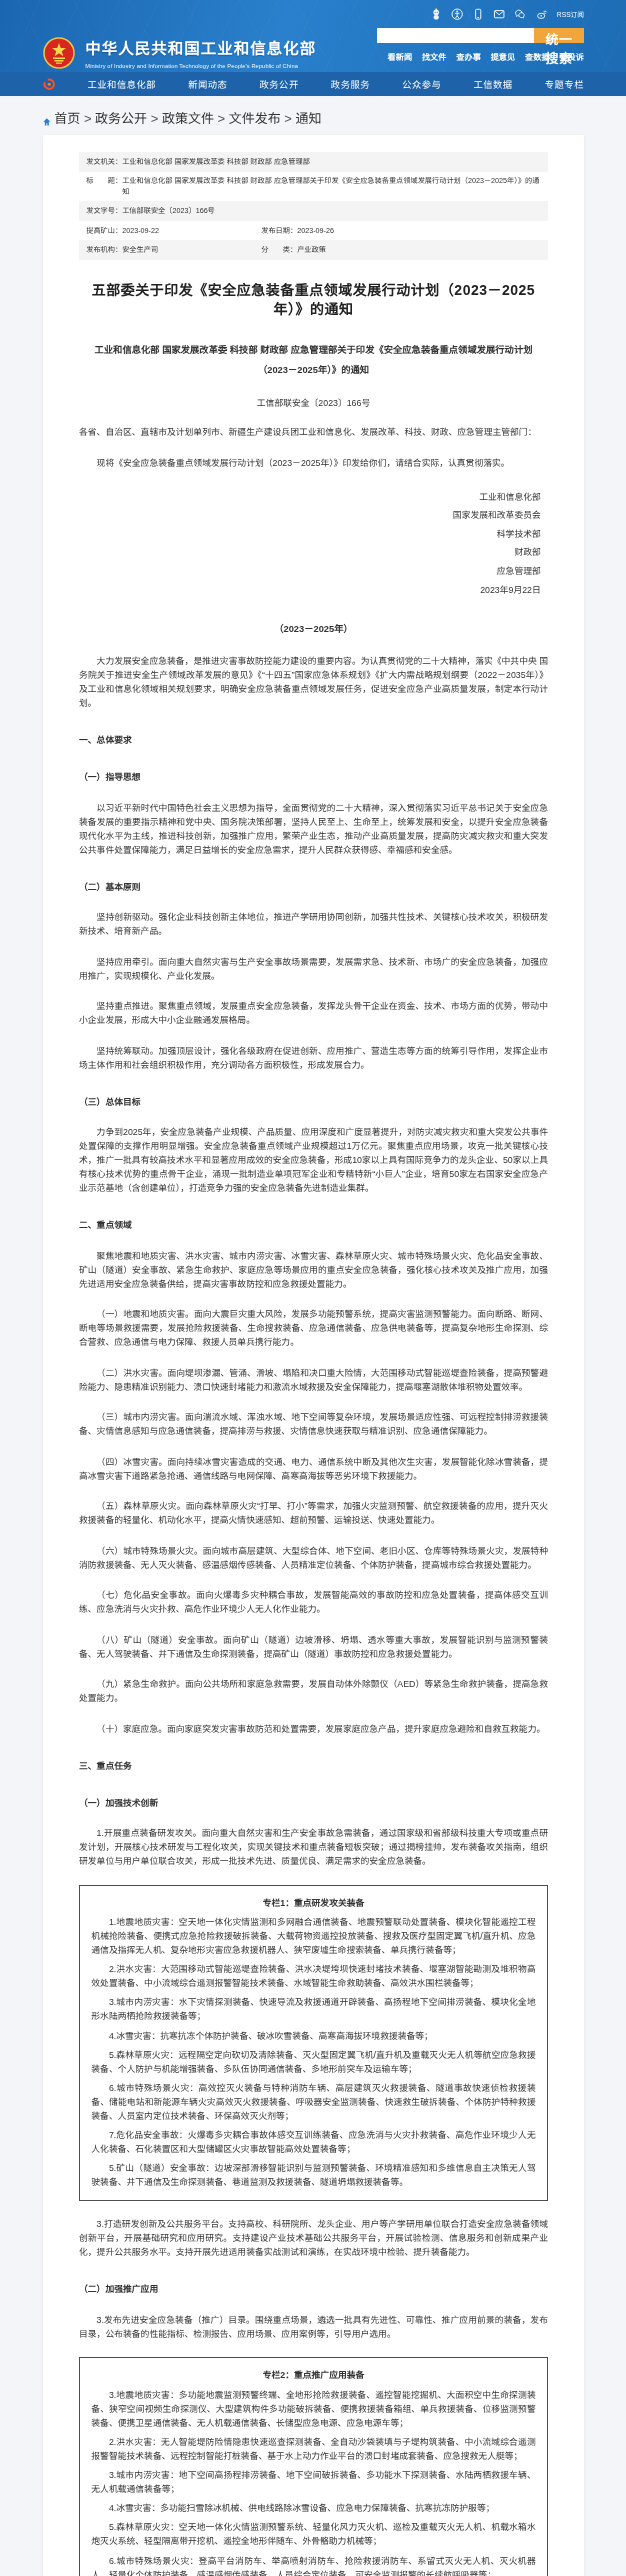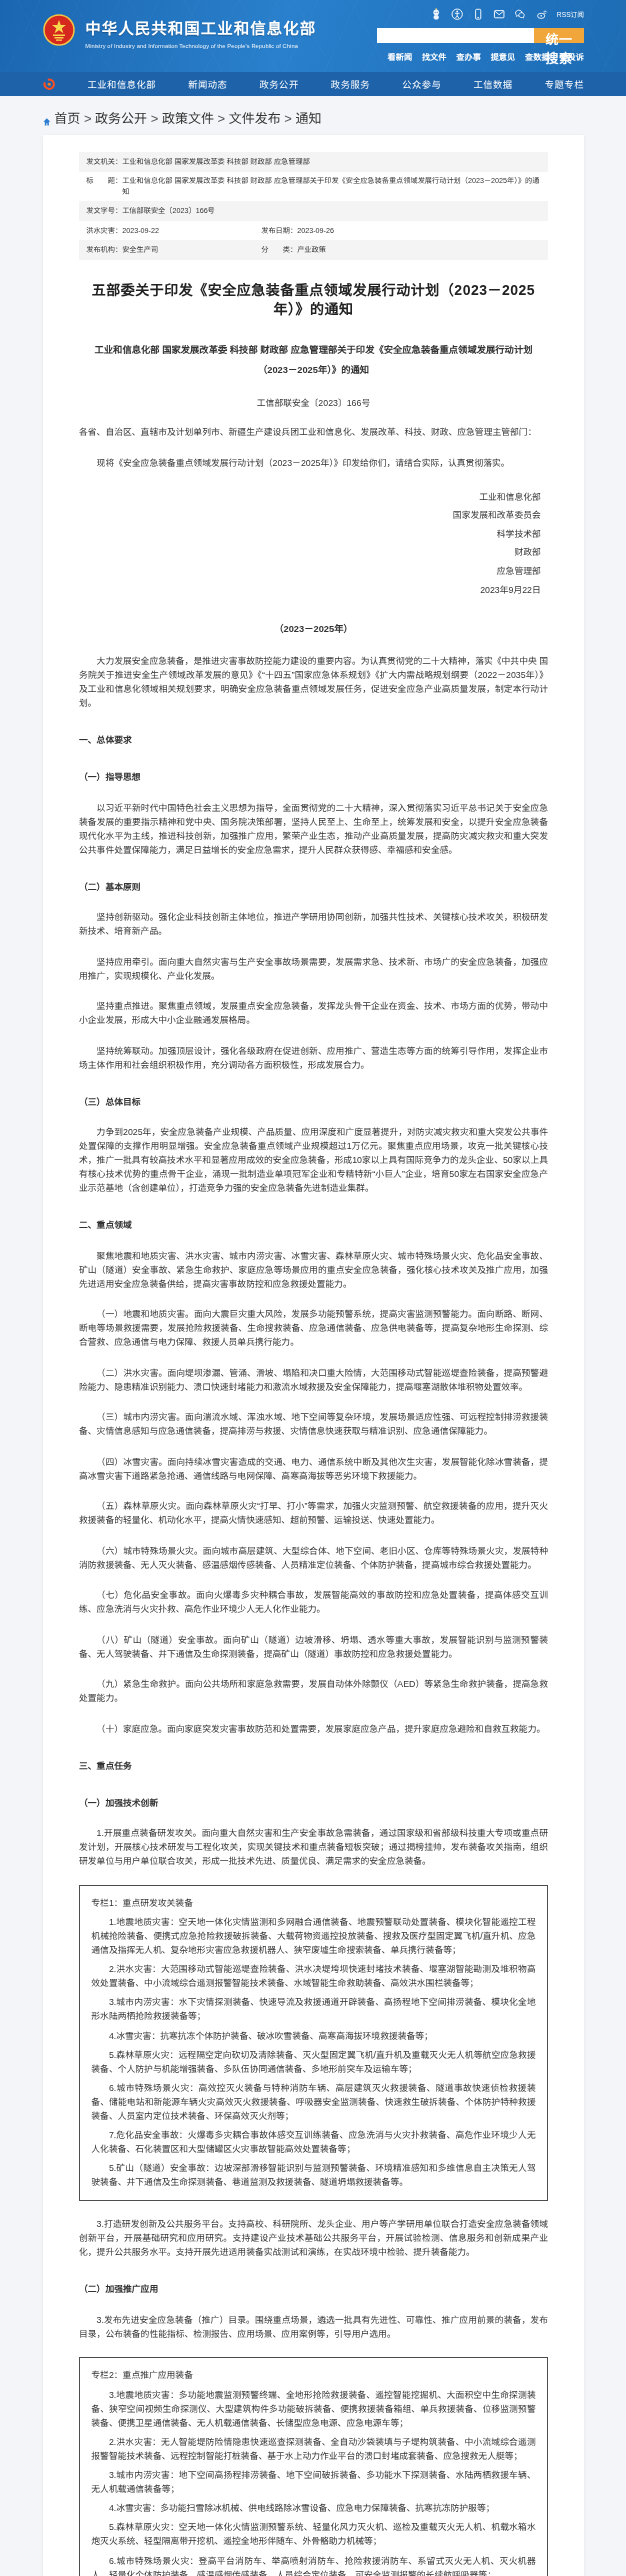--- a/index.html
+++ b/index.html
@@ -19,21 +19,21 @@
     position:relative; overflow:hidden;
   }
   .top:after{
     content:""; position:absolute; inset:0;
     background:
       repeating-linear-gradient(115deg, rgba(255,255,255,.045) 0 0.5px, transparent 0.5px 36px),
       repeating-linear-gradient(62deg, rgba(255,255,255,.035) 0 0.5px, transparent 0.5px 49px);
     pointer-events:none;
   }
   .top-inner{ height:100%; }
-  .brand{ position:absolute; left:0; top:12px; display:flex; align-items:center; z-index:2;}
+  .brand{ position:absolute; left:0; top:32px; display:flex; align-items:flex-end; z-index:2;}
   .emblem{ width:32px; height:32px; display:inline-block; }
   .brand-text{ margin-left:10.3px; }
   .site-name{ color:#fff; font-size:15.5px; font-weight:bold; letter-spacing:1px; margin-top:4.1px; text-shadow:0 0.5px 1px rgba(0,0,0,.25);}
   .site-name-en{ color:rgba(255,255,255,.95); font-size:5.7px; margin-top:4.6px; letter-spacing:0.1px;}
   .top-right{ position:absolute; right:0; top:0; width:207px; height:100%; z-index:2;}
   .icon-row{ position:absolute; right:0; top:8.2px; display:flex; align-items:center; gap:8.8px; }
   .uicon{ width:12.4px; height:12.4px; display:inline-block; cursor:pointer;}
   .uicon svg{ width:100%; height:100%; display:block;}
   .rss{ color:#fff; font-size:6.7px; cursor:pointer; }
   .search-row{ position:absolute; right:0; top:28px; display:flex; }
@@ -76,21 +76,21 @@
   #article-body{ font-size:8.8px; }
   .para{ text-indent:2em; margin:16.5px 0 0; line-height:14px; text-align:justify;}
   .para.noindent{ text-indent:0; }
   .h2{ font-weight:bold; margin:23px 0 0; line-height:14px; font-size:8.8px;}
   .h3{ font-weight:bold; margin:23px 0 0; line-height:14px; font-size:8.8px;}
   .sign{ text-align:right; padding-right:7.2px; margin:3.1px 0 0; line-height:15.5px;}
   .para + .sign{ margin-top:19.6px; }
   .ct{ text-align:center; font-weight:bold; font-size:9.3px; margin:24px 0 0; line-height:15.5px;}
   .ct + .ct{ margin-top:3.1px; }
   .column-box{ border:0.5px solid #4d4d4d; margin:16.5px 0 0; padding:7.2px 11.3px 10.3px; }
-  .box-title{ text-align:left; font-weight:normal; margin:3.1px 0 2.1px; line-height:14px;}
+  .box-title{ text-align:center; font-weight:bold; margin:3.1px 0 2.1px; line-height:14px;}
   .box-item{ text-indent:2em; margin:5.2px 0 0; line-height:14px; text-align:justify;}
 </style>
 </head>
 <body>
 
 <header class="top" data-interactable="false">
   <div class="wrap top-inner">
     <div class="brand" data-interactable="false">
       <span class="emblem" data-interactable="false">
         <svg viewBox="0 0 64 64">
@@ -210,21 +210,21 @@
         </span>
       </div>
       <div class="meta-row" data-interactable="false">
         <span class="meta-cell" data-interactable="false">
           <span class="lab" data-interactable="false">发文字号：</span>
           <span class="val" data-interactable="false">工信部联安全〔2023〕166号</span>
         </span>
       </div>
       <div class="meta-row" data-interactable="false">
         <span class="meta-cell first" data-interactable="false">
-          <span class="lab" data-interactable="false">洪水灾害：</span>
+          <span class="lab" data-interactable="false">提高矿山：</span>
           <span class="val" data-interactable="false">2023-09-22</span>
         </span>
         <span class="meta-cell" data-interactable="false">
           <span class="lab" data-interactable="false">发布日期：</span>
           <span class="val" data-interactable="false">2023-09-26</span>
         </span>
       </div>
       <div class="meta-row" data-interactable="false">
         <span class="meta-cell first" data-interactable="false">
           <span class="lab" data-interactable="false">发布机构：</span>

